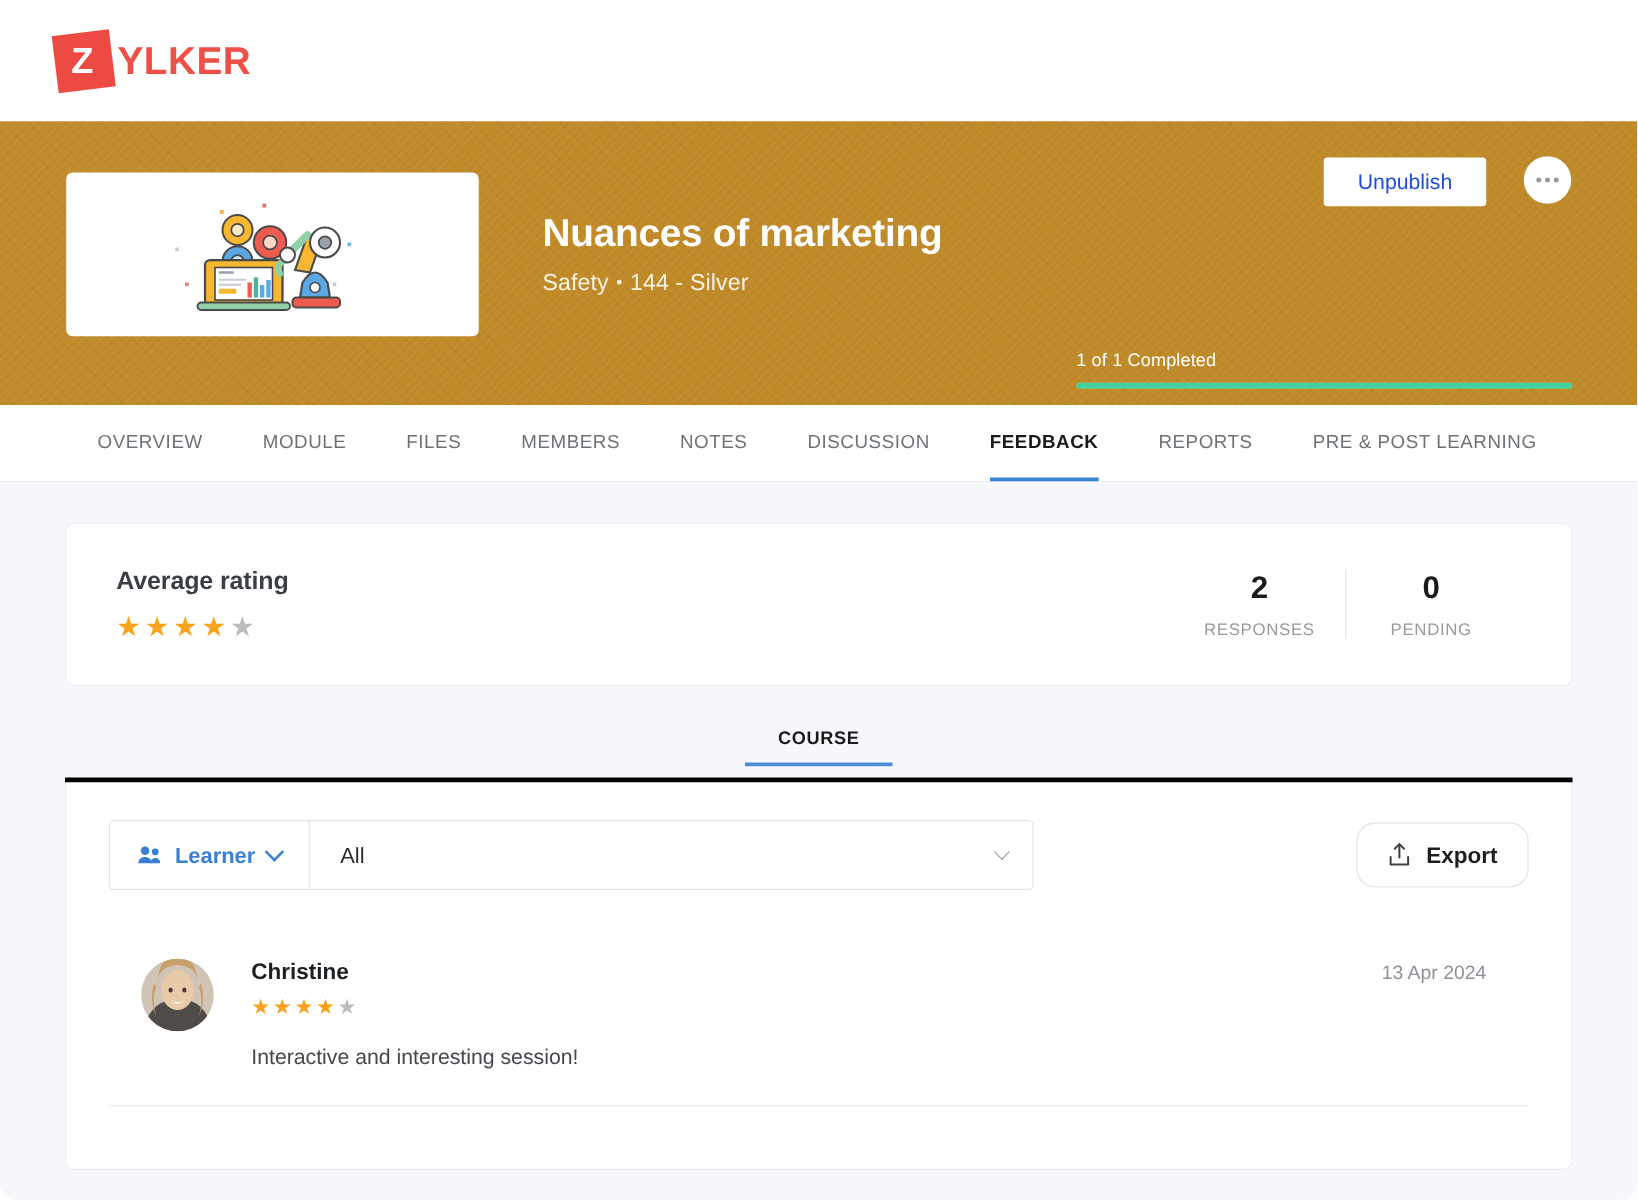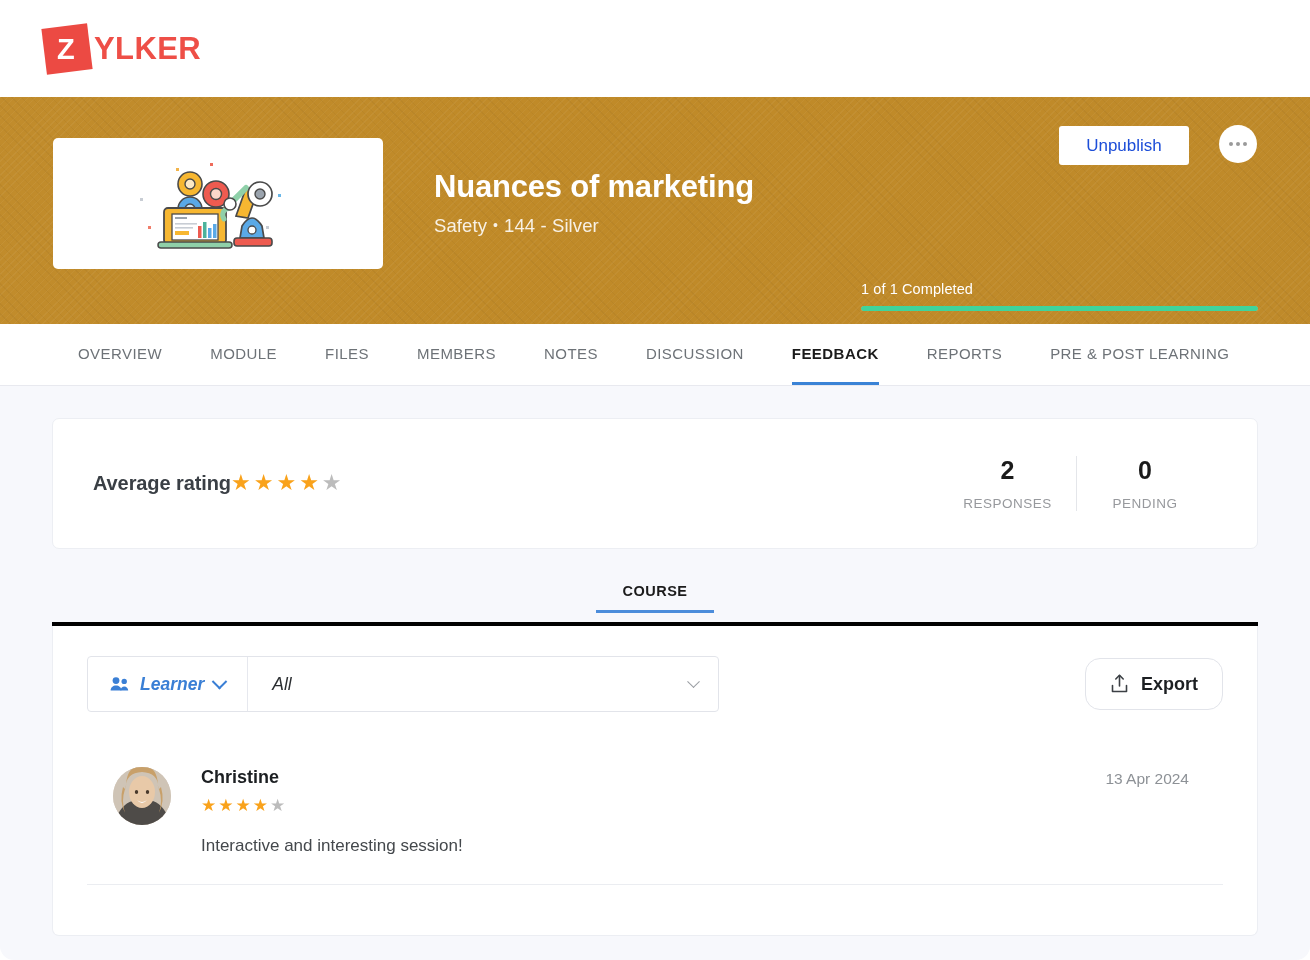--- a/index.html
+++ b/index.html
@@ -179,21 +179,21 @@
   }
 
   
   .summary {
     height: 131px;
     display: flex;
     align-items: center;
     justify-content: space-between;
     padding: 0 44px 0 40px;
   }
-  .sum-left { display: flex; flex-direction: row; gap: 0; }
+  .sum-left { display: flex; flex-direction: column; gap: 14px; }
   .sum-title {
     font-size: 20px; font-weight: bold; color: #3a3f45;
     letter-spacing: -0.1px;
   }
   .stars { display: flex; gap: 3px; }
   .star { font-size: 22px; line-height: 1; color: #f9a21b; }
   .star.empty { color: #bcbcbc; }
   .sum-right { display: flex; align-items: stretch; }
   .stat {
     width: 137px;
@@ -247,24 +247,23 @@
     border-radius: 0 0 7px 7px;
     padding: 30px 34px 0 34px;
     height: 310px;
     overflow: hidden;
   }
   .filter-row {
     display: flex; align-items: center; justify-content: space-between;
   }
   .filter-box {
     display: flex; align-items: center;
-    width: 632px; height: 56px;
+    width: 740px; height: 56px;
     border: 1px solid #e2e4ea;
     border-radius: 4px;
-    font-style: italic;
   }
   .filter-learner {
     display: flex; align-items: center; gap: 10px;
     padding: 0 22px 0 22px;
     height: 100%;
     border-right: 1px solid #e6e8ee;
     cursor: pointer;
   }
   .people-icon { display: block; }
   .filter-learner-text {

